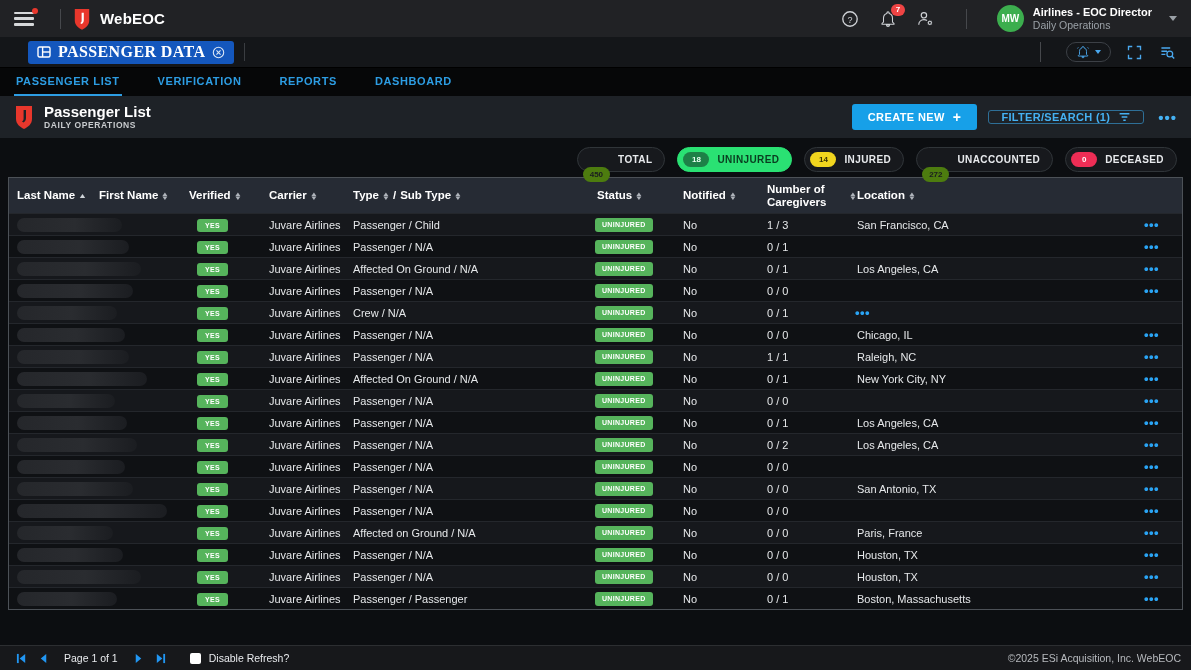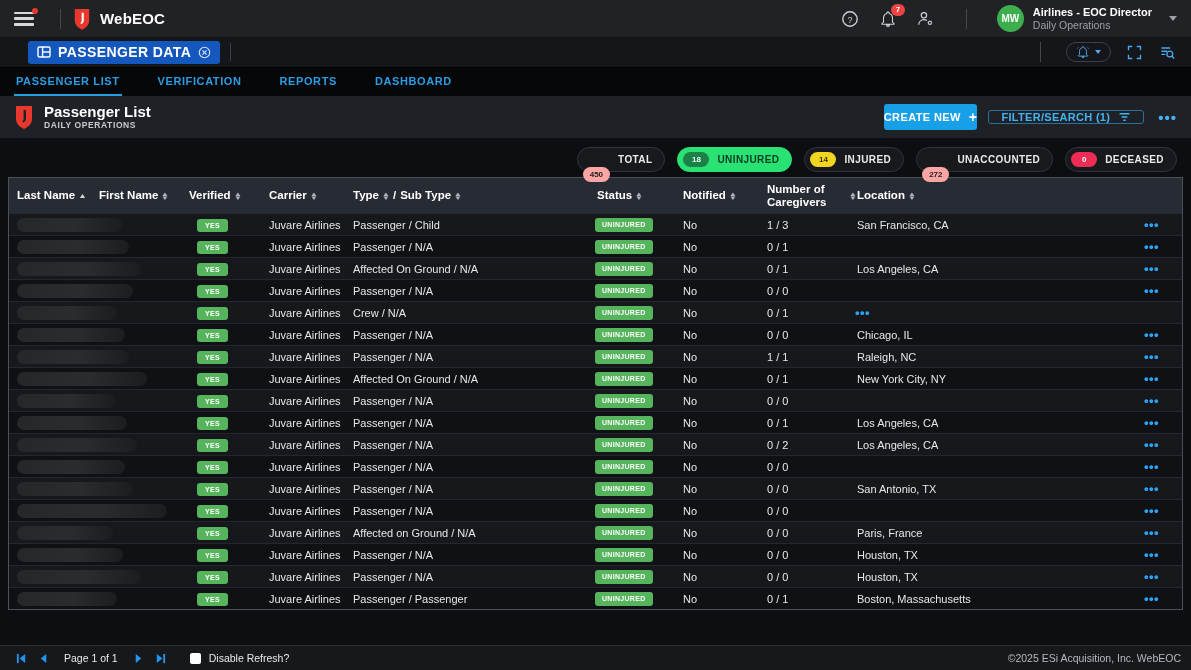--- a/index.html
+++ b/index.html
@@ -19,51 +19,51 @@
   .avatar { width:27px; height:27px; border-radius:50%; background:#3cae4e; color:#fff; font-size:10px; font-weight:bold; display:flex; align-items:center; justify-content:center; }
   .user-block { display:flex; align-items:center; gap:9px; cursor:pointer; }
   .user-names { line-height:13px; }
   .user-role { color:#fff; font-size:11px; font-weight:bold; }
   .user-incident { color:#9aa0a6; font-size:10.5px; }
   .caret { width:0; height:0; border-left:4px solid transparent; border-right:4px solid transparent; border-top:5px solid #9aa0a6; margin-left:8px; }
 
   
   .boardbar { height:31px; background:#141619; display:flex; align-items:center; padding:0 14px; border-bottom:1px solid #000; }
   .board-tab { display:flex; align-items:center; gap:7px; background:#1457bd; border-radius:3px; height:23px; padding:0 9px; margin-left:14px; cursor:pointer; }
-  .board-tab-label { color:#fff; font-size:14px; font-weight:bold; letter-spacing:.4px; }
+  .board-tab-label { color:#fff; font-size:16px; font-weight:bold; letter-spacing:.4px;font-family:Liberation Serif, serif; }
   .boardbar .tail-div { width:1px; height:18px; background:#3a3d41; margin-left:10px; }
   .boardbar-right { margin-left:auto; display:flex; align-items:center; gap:13px; }
   .alarm-wrap { display:flex; align-items:center; gap:5px; border:1px solid #3c4046; border-radius:12px; padding:2px 9px; cursor:pointer; }
   .blue-caret { width:0; height:0; border-left:3.5px solid transparent; border-right:3.5px solid transparent; border-top:4.5px solid #4aa8ee; }
 
   
   .tabsbar { height:28px; background:#060708; display:flex; align-items:flex-end; padding:0 14px; gap:34px; }
   .nav-tab { color:#2d9de3; font-size:11px; font-weight:bold; letter-spacing:.6px; padding:6px 2px 7px; cursor:pointer; border-bottom:2px solid transparent; }
   .nav-tab.active { border-bottom-color:#2d9de3; }
 
   
   .pagehead { height:42px; background:#1e2227; display:flex; align-items:center; padding:0 14px; }
   .ph-shield { width:20px; height:26px; margin-right:10px; }
   .ph-title { color:#fff; font-size:15px; font-weight:bold; line-height:16px; }
   .ph-sub { color:#c8cbce; font-size:8.5px; font-weight:bold; letter-spacing:.6px; line-height:11px; }
   .ph-right { margin-left:auto; display:flex; align-items:center; gap:11px; }
-  .btn-create { background:#17a0e8; border:none; color:#fff; font-size:11px; font-weight:bold; letter-spacing:.4px; border-radius:3px; height:26px; padding:0 0; display:flex; align-items:center; gap:8px; cursor:pointer; }
+  .btn-create { background:#17a0e8; border:none; color:#fff; font-size:11px; font-weight:bold; letter-spacing:.4px; border-radius:3px; height:26px; padding:0 16px; display:flex; align-items:center; gap:8px; cursor:pointer; }
   .btn-create .plus { font-size:14px; font-weight:bold; }
   .btn-filter { background:transparent; border:1px solid #2e6f97; color:#45b1f2; font-size:11px; font-weight:bold; letter-spacing:.3px; border-radius:3px; height:14px; padding:0 12px; display:flex; align-items:center; gap:8px; cursor:pointer; }
   .ph-dots { color:#45b1f2; font-size:15px; font-weight:bold; letter-spacing:1px; cursor:pointer; margin-left:3px; }
 
   
   .summary-row { display:flex; justify-content:flex-end; align-items:center; gap:12px; padding:9px 14px 5px; }
   .pill { display:flex; align-items:center; gap:8px; height:25px; border-radius:13px; padding:0 12px 0 5px; background:#17191d; border:1px solid #303539; cursor:pointer; }
   .pill .pcount { border-radius:9px; min-width:26px; text-align:center; font-size:8px; font-weight:bold; padding:3px 7px; }
   .pill .plabel { font-size:10px; font-weight:bold; letter-spacing:.4px; color:#e8eaed; }
   .pill.green { background:#2ae173; border-color:#2ae173; }
   .pill.green .plabel { color:#0a3d20; }
   .pill.green .pcount { background:#1d8047; color:#eafff2; }
-  .pcount.gray { background:#fca5a5; color:#1b1d20;margin-top:30px; }
+  .pcount.gray { background:#4d7c0f; color:#1b1d20;margin-top:30px; }
   .pcount.yellow { background:#f1d51e; color:#3a3403; }
   .pcount.red { background:#ee2d55; color:#fff; }
 
   
   .table-wrap { margin:0 8px; border:1px solid #4c5157; background:#101215; }
   .tgrid { display:grid; grid-template-columns:82px 90px 80px 84px 244px 86px 84px 90px 1fr 44px; align-items:center; }
   .thead { background:#262b34; height:35px; }
   .th { color:#fff; font-size:11.5px; font-weight:bold; padding-left:8px; display:flex; align-items:center; gap:4px; line-height:13px; cursor:pointer; }
   .sort { display:inline-flex; flex-direction:column; line-height:4px; }
   .sort i { font-style:normal; color:#aeb3ba; font-size:6px; transform:scaleX(1.4); }

